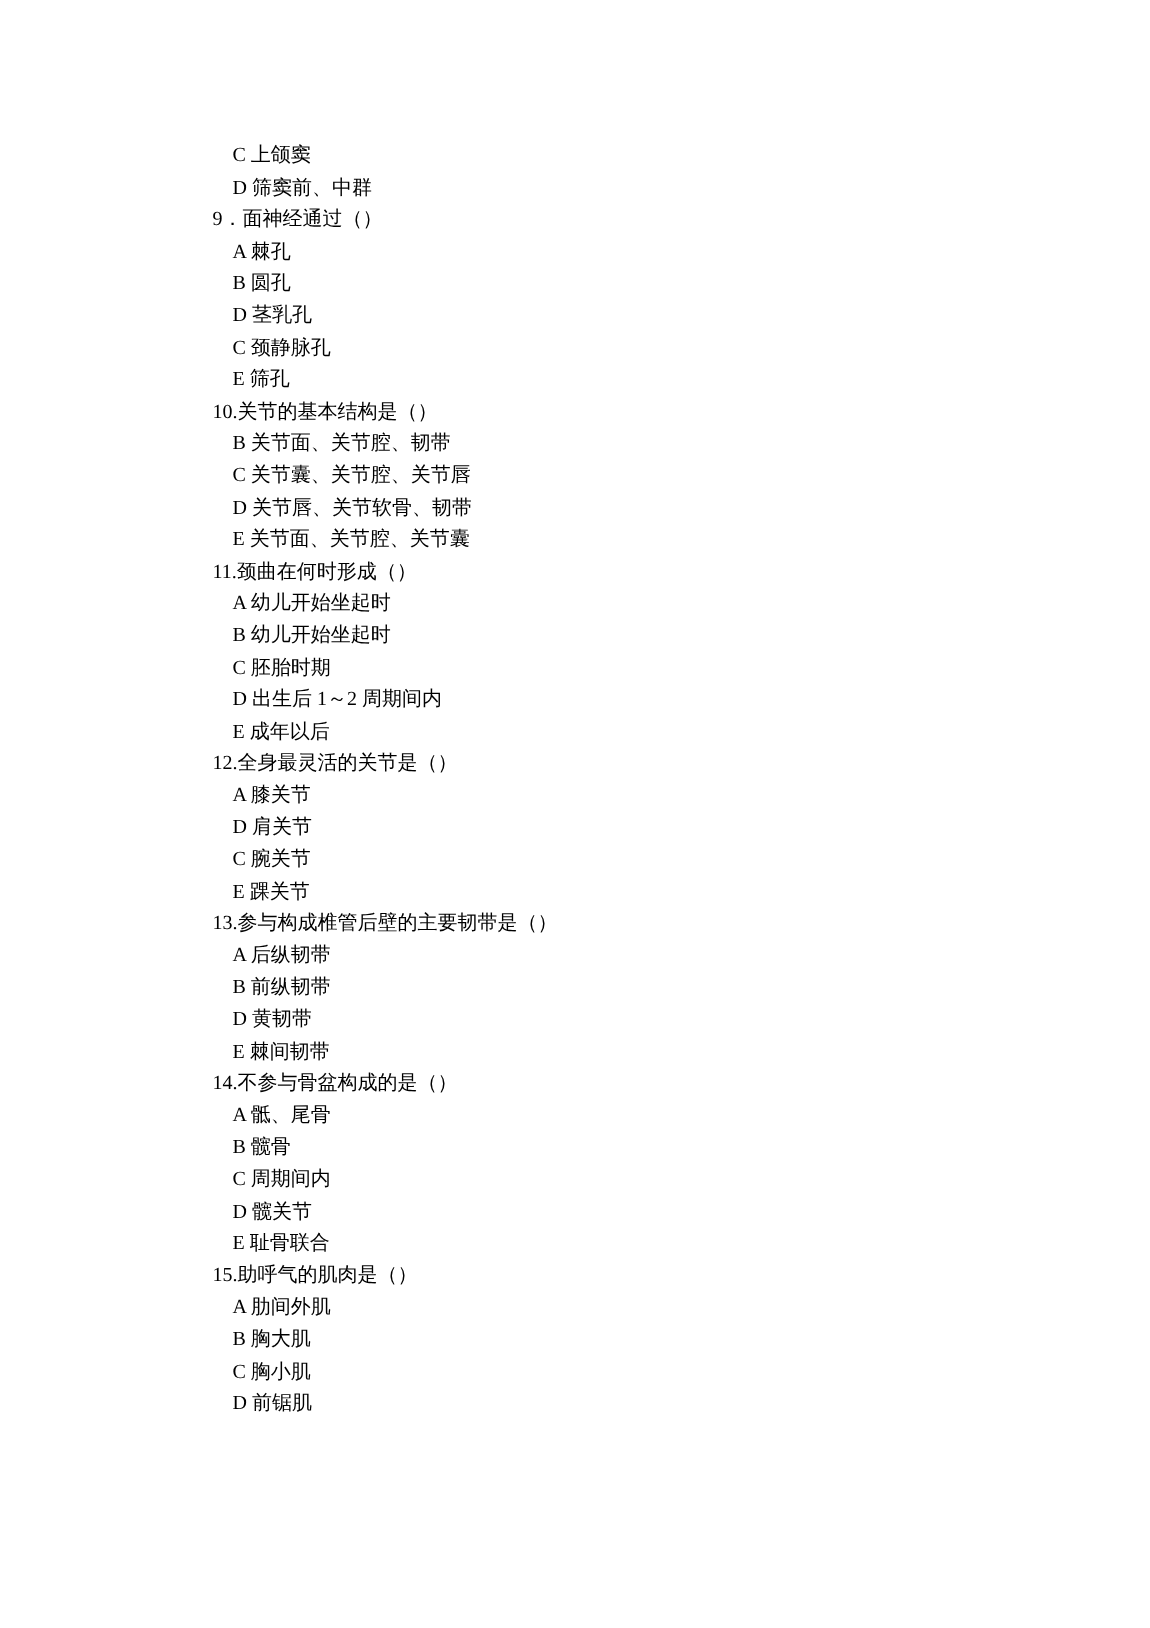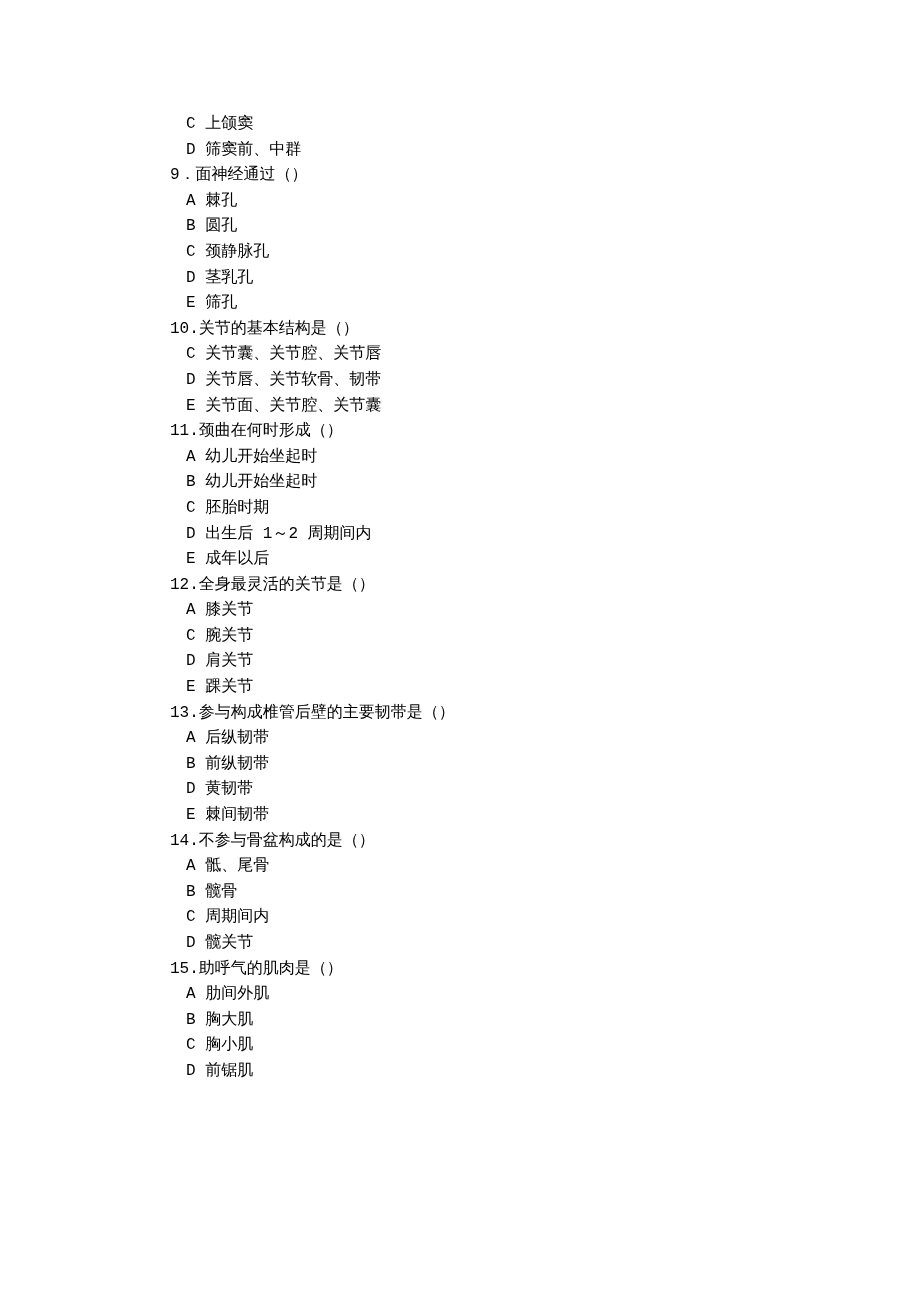--- a/index.html
+++ b/index.html
@@ -9,66 +9,67 @@
     font-family: "SimSun", "宋体", serif;
     font-size: 16px;
     color: #000000;
     line-height: 1.6;
   }
   .page {
     width: 920px;
     min-height: 1302px;
     box-sizing: border-box;
     padding: 112px 0 0 170px;
-    font-family: Liberation Mono, monospace;
   }
   .option-line {
     padding-left: 16px;
   }
   .question-line {
     padding-left: 0;
   }
 </style>
 </head>
 <body>
 
 <div class="page">
   <div id="line-container">
       <div class="option-line">C 上颌窦</div>
       <div class="option-line">D 筛窦前、中群</div>
       <div class="question-line">9．面神经通过（）</div>
       <div class="option-line">A 棘孔</div>
       <div class="option-line">B 圆孔</div>
+      <div class="option-line">D 茎乳孔</div>
       <div class="option-line">C 颈静脉孔</div>
-      <div class="option-line">D 茎乳孔</div>
       <div class="option-line">E 筛孔</div>
       <div class="question-line">10.关节的基本结构是（）</div>
+      <div class="option-line">B 关节面、关节腔、韧带</div>
       <div class="option-line">C 关节囊、关节腔、关节唇</div>
       <div class="option-line">D 关节唇、关节软骨、韧带</div>
       <div class="option-line">E 关节面、关节腔、关节囊</div>
       <div class="question-line">11.颈曲在何时形成（）</div>
       <div class="option-line">A 幼儿开始坐起时</div>
       <div class="option-line">B 幼儿开始坐起时</div>
       <div class="option-line">C 胚胎时期</div>
       <div class="option-line">D 出生后 1～2 周期间内</div>
       <div class="option-line">E 成年以后</div>
       <div class="question-line">12.全身最灵活的关节是（）</div>
       <div class="option-line">A 膝关节</div>
+      <div class="option-line">D 肩关节</div>
       <div class="option-line">C 腕关节</div>
-      <div class="option-line">D 肩关节</div>
       <div class="option-line">E 踝关节</div>
       <div class="question-line">13.参与构成椎管后壁的主要韧带是（）</div>
       <div class="option-line">A 后纵韧带</div>
       <div class="option-line">B 前纵韧带</div>
       <div class="option-line">D 黄韧带</div>
       <div class="option-line">E 棘间韧带</div>
       <div class="question-line">14.不参与骨盆构成的是（）</div>
       <div class="option-line">A 骶、尾骨</div>
       <div class="option-line">B 髋骨</div>
       <div class="option-line">C 周期间内</div>
       <div class="option-line">D 髋关节</div>
+      <div class="option-line">E 耻骨联合</div>
       <div class="question-line">15.助呼气的肌肉是（）</div>
       <div class="option-line">A 肋间外肌</div>
       <div class="option-line">B 胸大肌</div>
       <div class="option-line">C 胸小肌</div>
       <div class="option-line">D 前锯肌</div>
     </div>
 </div>
 
 </body></html>

